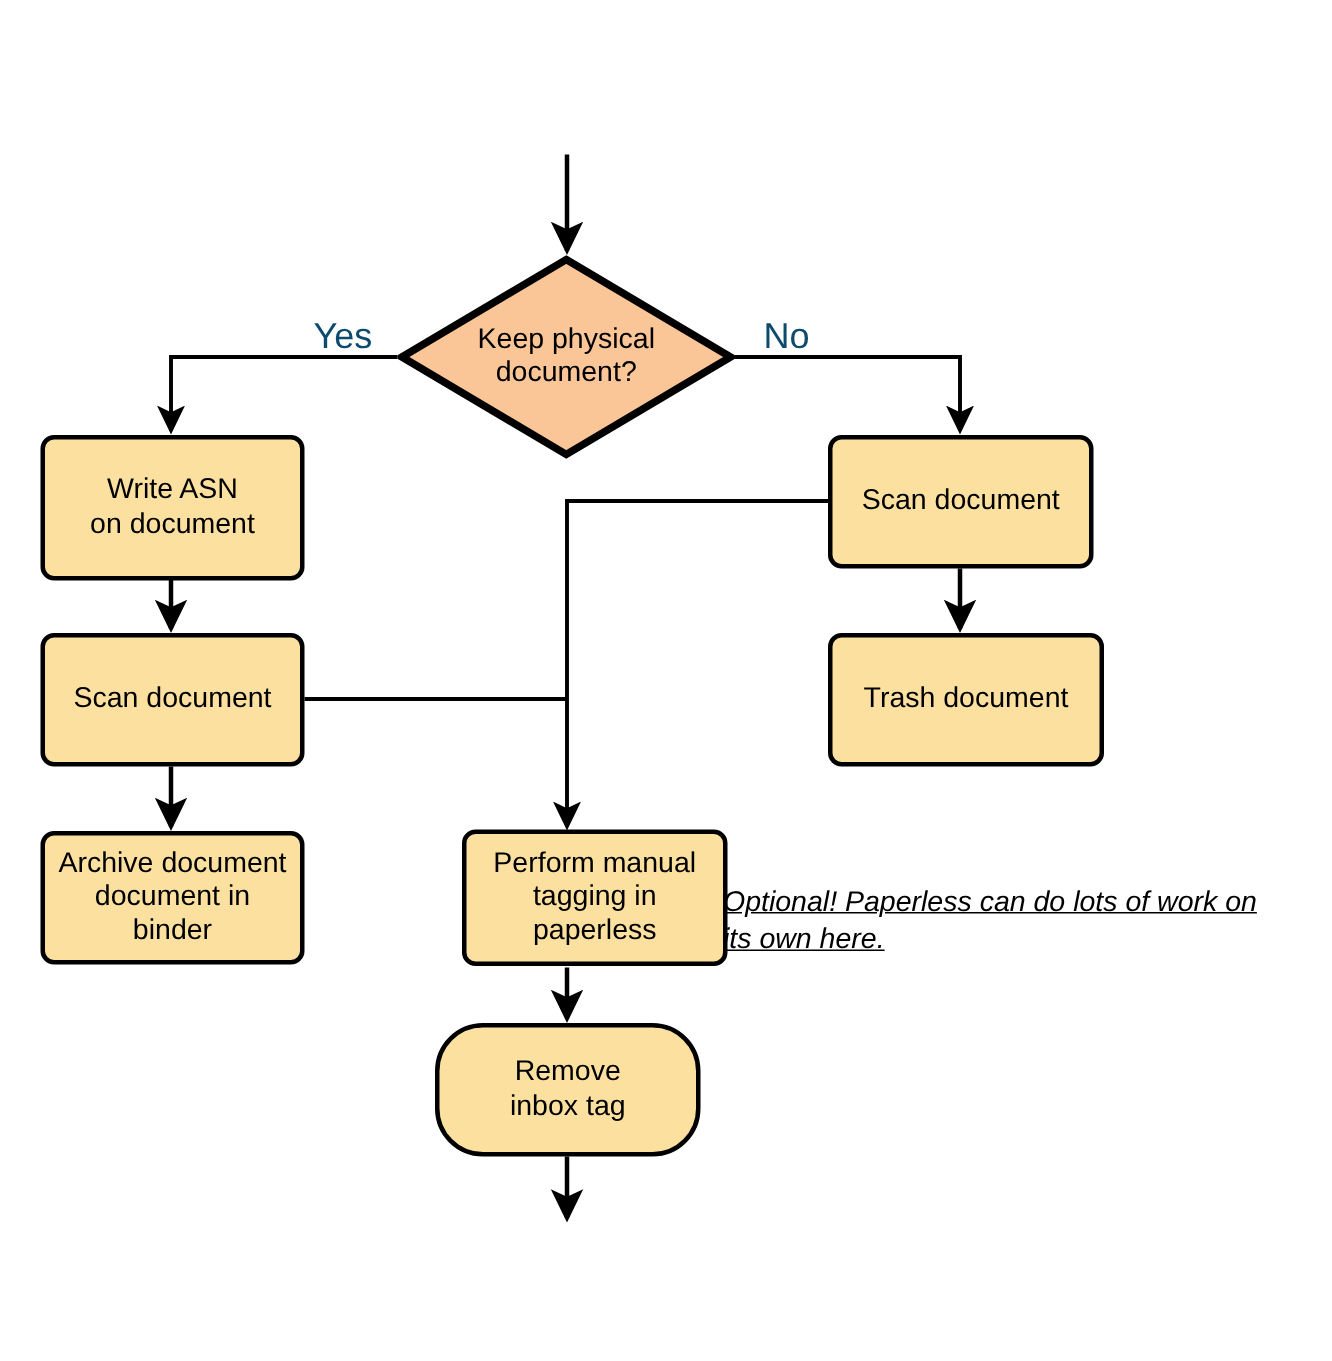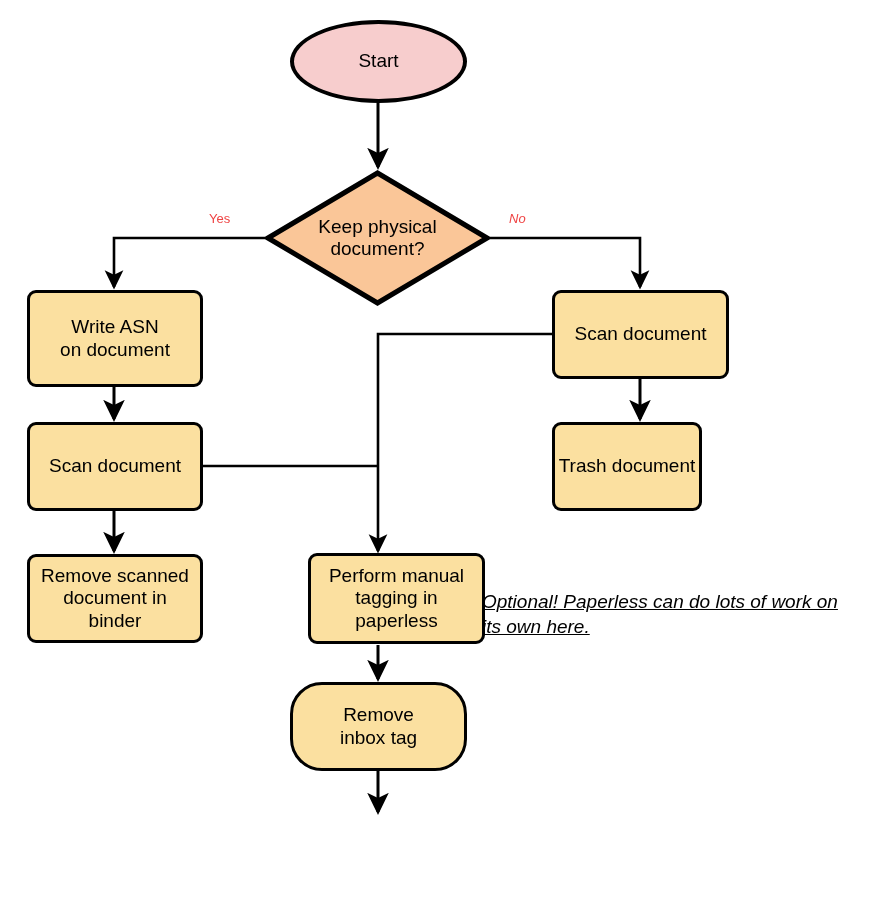--- a/index.html
+++ b/index.html
@@ -61,22 +61,22 @@
     height: 100%;
   }
   .decision-label {
     position: relative;
     z-index: 2;
     width: 100%;
     text-align: center;
   }
   .edge-label {
     position: absolute;
-    font-size: 13px;
-    color: #ef4444;
+    font-size: 24px;
+    color: #0c4a6e;
     white-space: nowrap;
   }
   .annotation {
     position: absolute;
     font-size: 19px;
     font-style: italic;
     color: #000000;
     line-height: 1.3;
     white-space: pre-line;
     text-decoration: underline;
@@ -108,67 +108,64 @@
 
     <path d="M552,334 L378,334 L378,551" fill="none" stroke="#000000" stroke-width="2.6" marker-end="url(#arrowhead)"></path>
 
     <path d="M203,466 L378,466" fill="none" stroke="#000000" stroke-width="2.6"></path>
 
     <path d="M378,645 L378,679" fill="none" stroke="#000000" stroke-width="3" marker-end="url(#arrowhead)"></path>
 
     <path d="M378,771 L378,812" fill="none" stroke="#000000" stroke-width="3" marker-end="url(#arrowhead)"></path>
   </svg>
 
-  <div class="node node-terminator" style="left:290px; top:20px; width:177px; height:83px;">
-    <span>Start</span>
-  </div>
 
   <div class="node node-decision" style="left:265px; top:170px; width:225px; height:136px;">
     <svg class="decision-shape" viewBox="0 0 225 136" preserveAspectRatio="none">
       <polygon points="112.5,3 222,68 112.5,133 3,68" fill="#fac698" stroke="#000000" stroke-width="5"></polygon>
     </svg>
     <span class="decision-label">Keep physical
 document?</span>
   </div>
 
   <div class="node node-process" style="left:27px; top:290px; width:176px; height:97px;">
     <span>Write ASN
 on document</span>
   </div>
 
   <div class="node node-process" style="left:27px; top:422px; width:176px; height:89px;">
     <span>Scan document</span>
   </div>
 
   <div class="node node-process" style="left:27px; top:554px; width:176px; height:89px;">
-    <span>Remove scanned
+    <span>Archive document
 document in
 binder</span>
   </div>
 
   <div class="node node-process" style="left:552px; top:290px; width:177px; height:89px;">
     <span>Scan document</span>
   </div>
 
-  <div class="node node-process" style="left:552px; top:422px; width:150px; height:89px;">
+  <div class="node node-process" style="left:552px; top:422px; width:184px; height:89px;">
     <span>Trash document</span>
   </div>
 
   <div class="node node-process" style="left:290px; top:553px; width:177px; height:91px;margin-left:18px;">
     <span>Perform manual
 tagging in
 paperless</span>
   </div>
 
   <div class="node node-process" style="left:290px; top:682px; width:177px; height:89px;border-radius:32px;">
     <span>Remove
 inbox tag</span>
   </div>
 
 
   <div class="edge-label" style="left:209px; top:211px;">Yes</div>
 
-  <div class="edge-label" style="left:509px; top:211px;font-style:italic;">No</div>
+  <div class="edge-label" style="left:509px; top:211px;">No</div>
 
   <div class="annotation" style="left:482px; top:590px; width:406px;">Optional! Paperless can do lots of work on
 its own here.</div>
 
 </div>
 
 </body></html>

